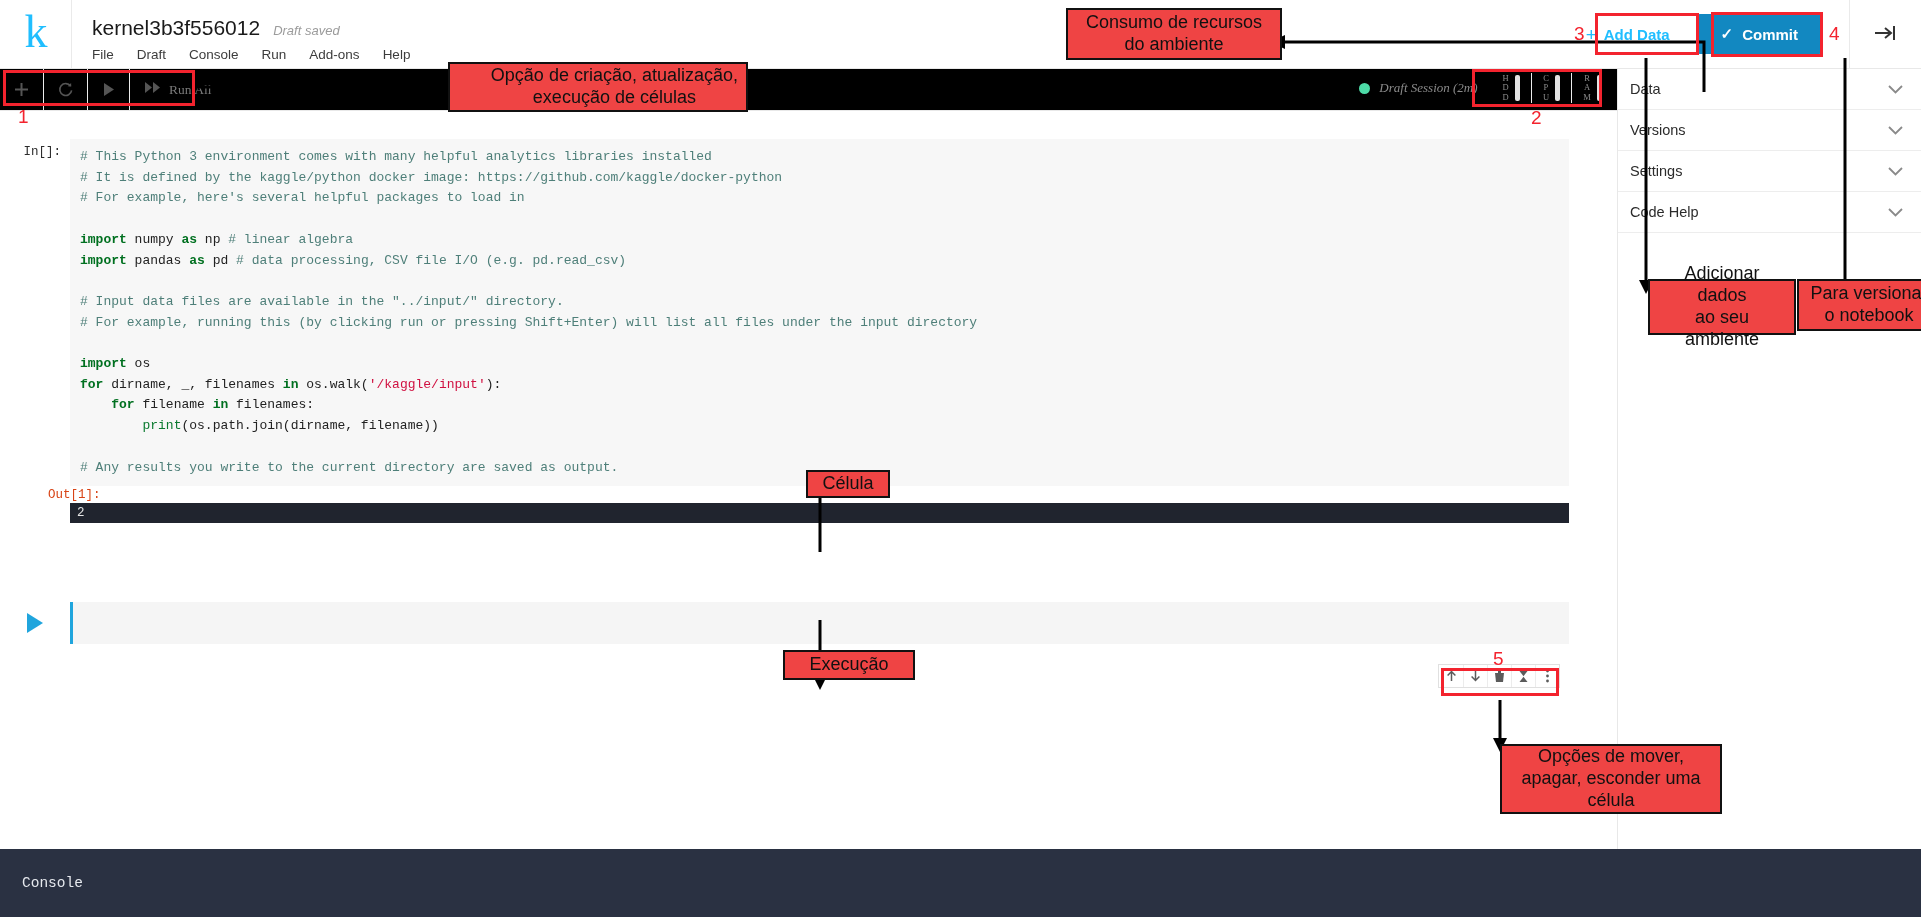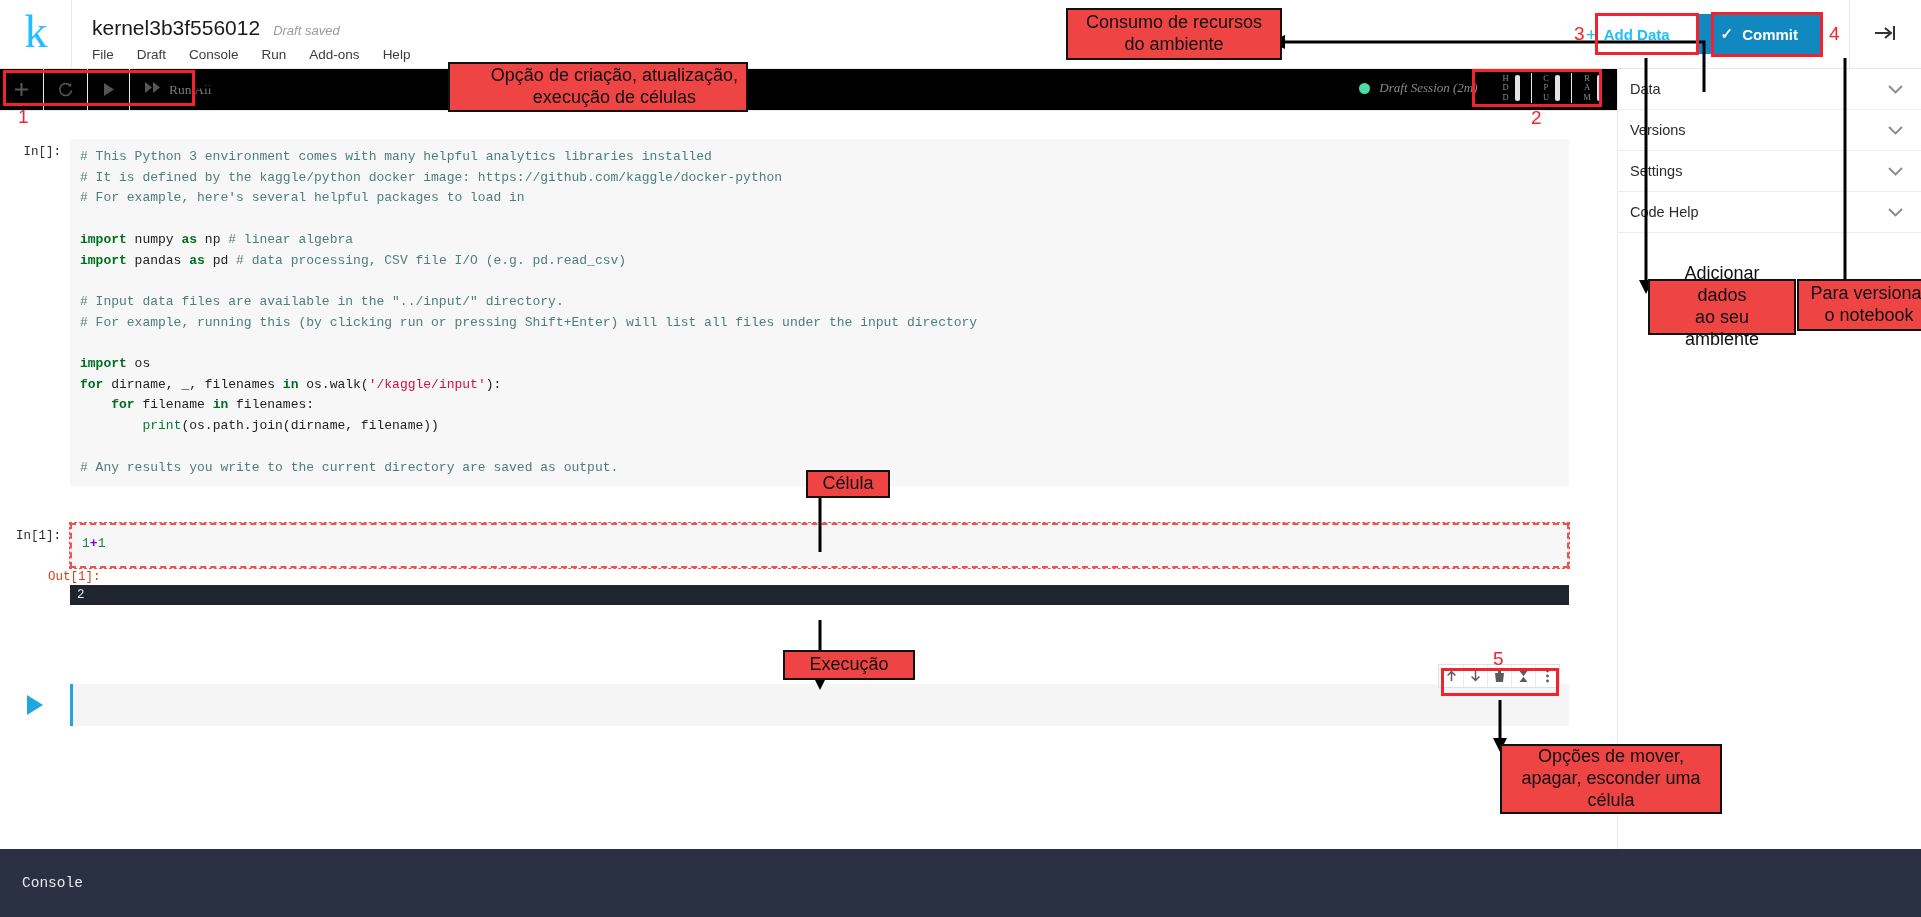--- a/index.html
+++ b/index.html
@@ -335,24 +335,20 @@
 <span class="cmt"># For example, running this (by clicking run or pressing Shift+Enter) will list all files under the input directory</span>
 
 <span class="kw">import</span> os
 <span class="kw">for</span> dirname, _, filenames <span class="kw">in</span> os.walk(<span class="str">'/kaggle/input'</span>):
     <span class="kw">for</span> filename <span class="kw">in</span> filenames:
         <span class="fn">print</span>(os.path.join(dirname, filename))
 
 <span class="cmt"># Any results you write to the current directory are saved as output.</span></div>
     </div>
 
-    <div class="cell-row" style="margin-top:37px;">
-      <div class="gutter">In[1]:</div>
-      <div class="cell2-area"><span class="num">1</span><span class="op">+</span><span class="num">1</span></div>
-    </div>
     <div class="out-row" style="margin-top:2px;">
       <div class="gutter out" style="padding-top:0;">Out[1]:</div>
     </div>
     <div class="out-row" style="margin-top:1px;">
       <div style="width:70px;flex:0 0 70px;"></div>
       <div class="out-area">2</div>
     </div>
 
     <div class="empty-cell-row" style="margin-top:79px;">
       <div class="play-gutter">

